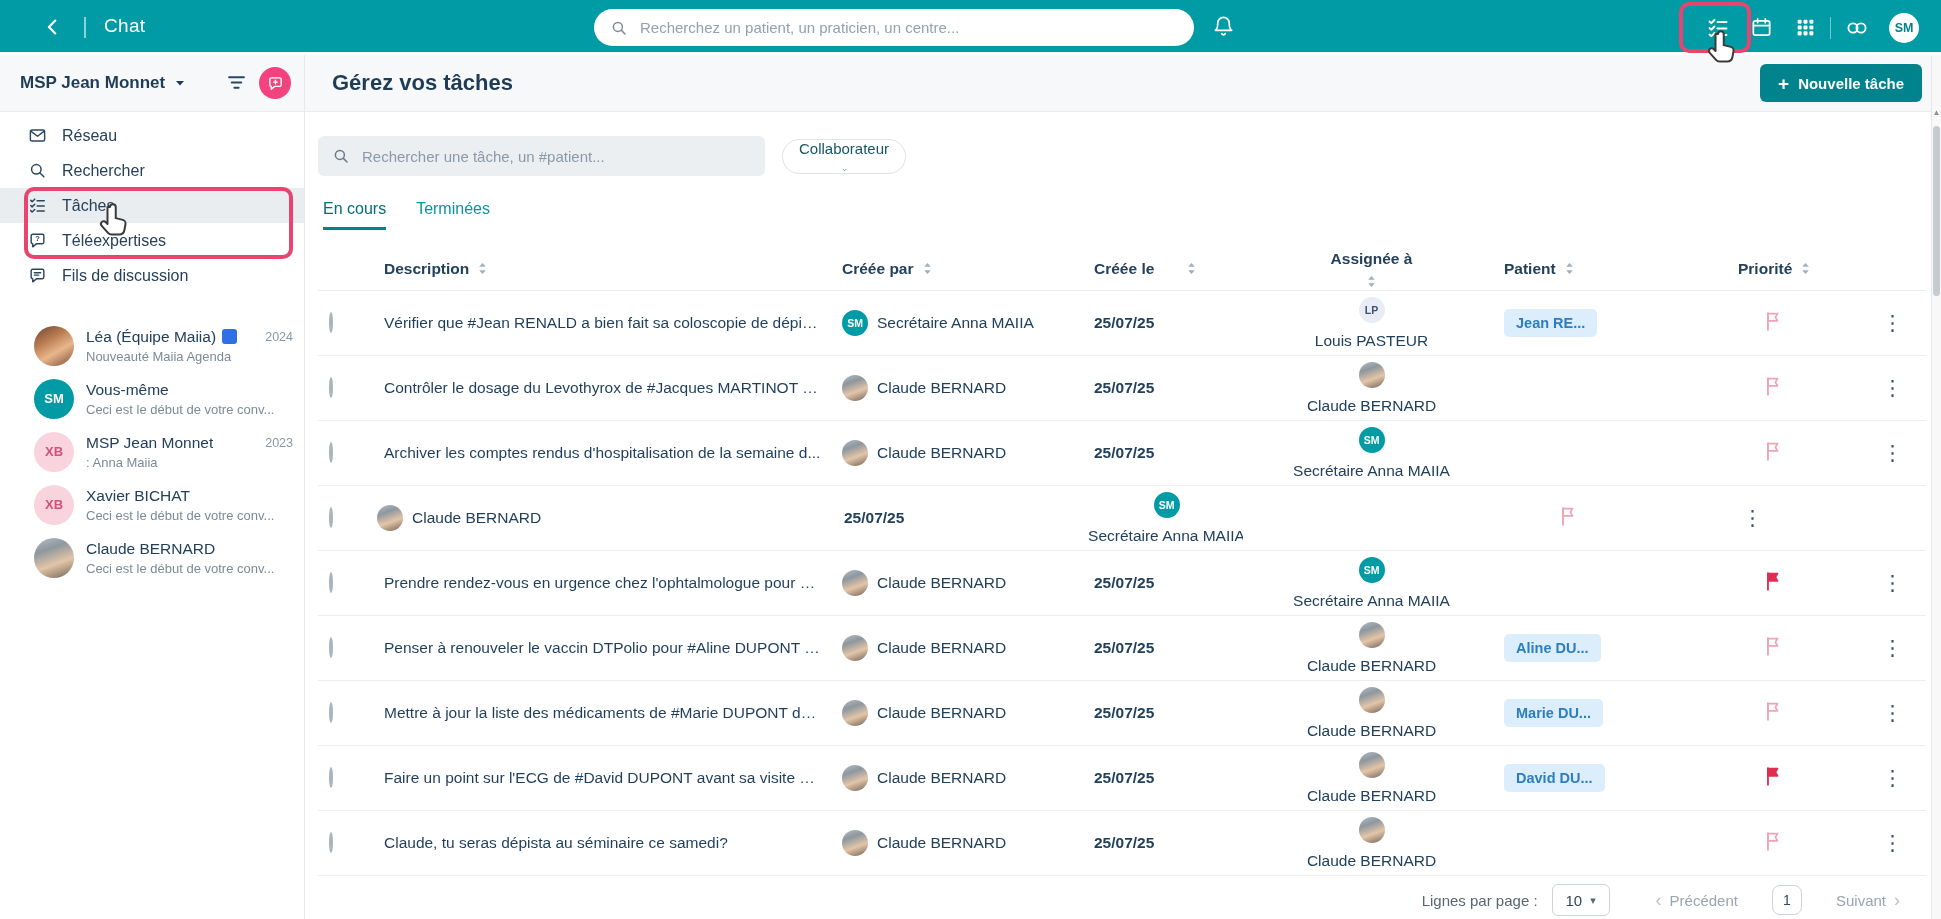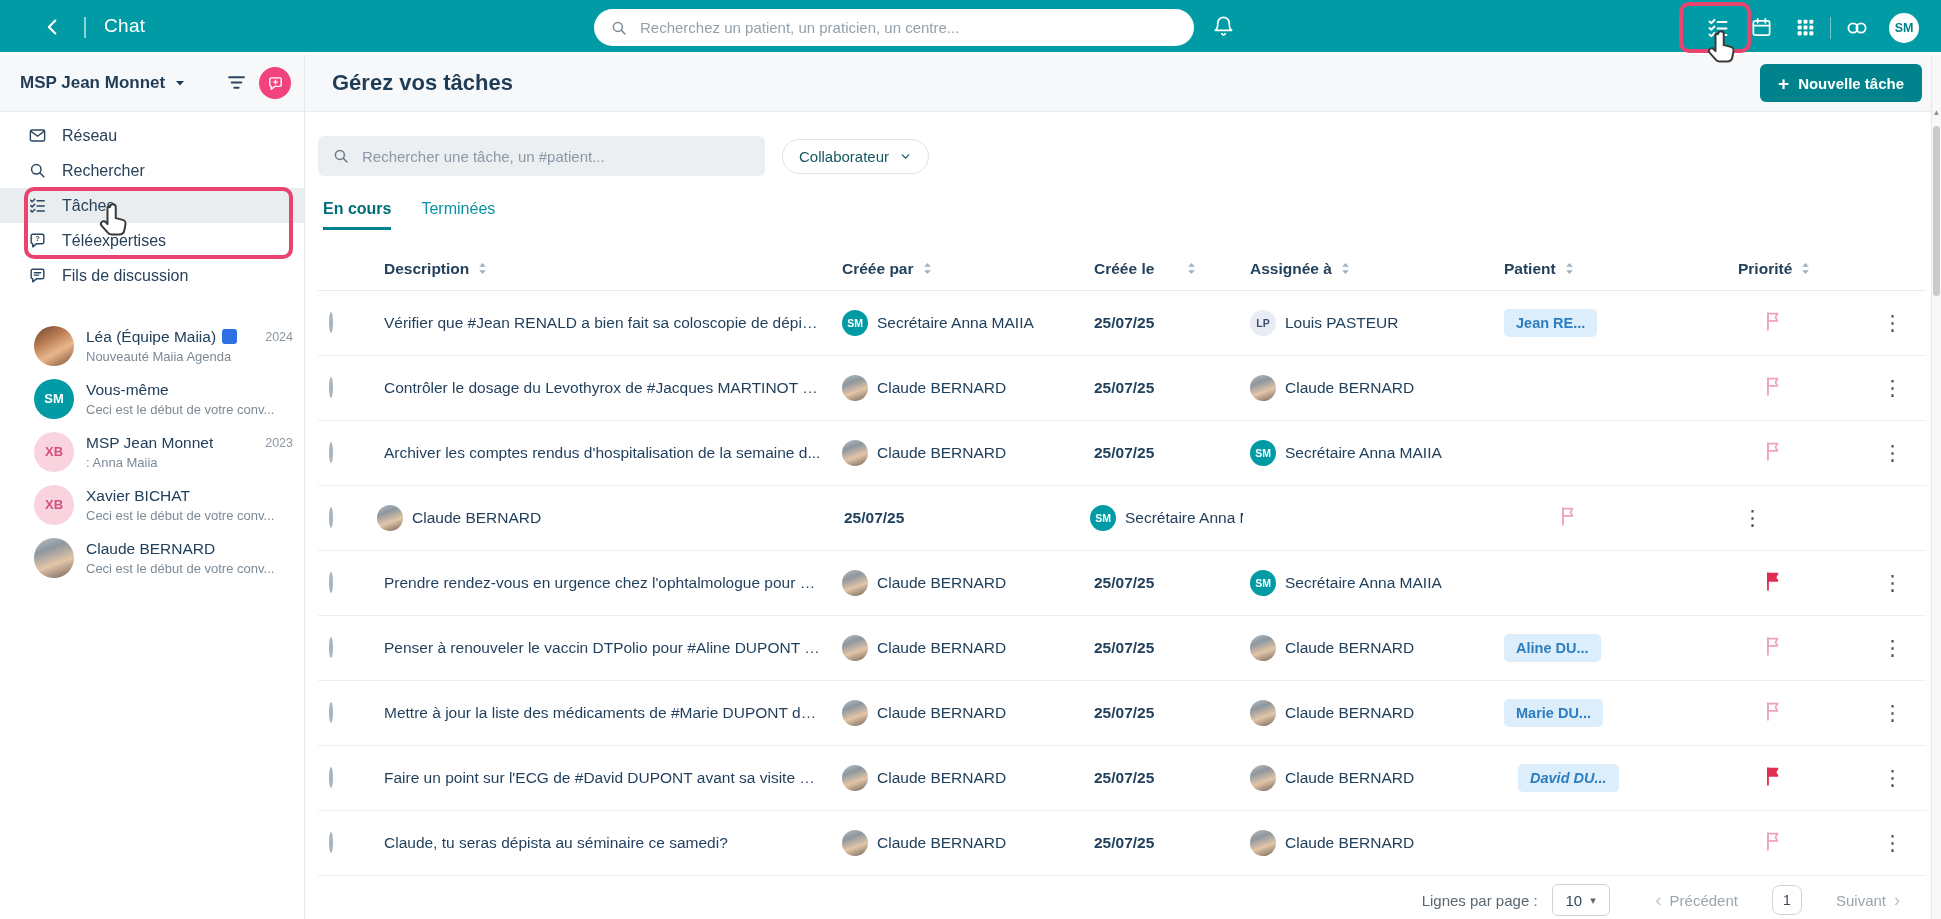--- a/index.html
+++ b/index.html
@@ -65,31 +65,31 @@
   .conv-preview { margin-top:3px; font-size:13px; color:#7c8a96; white-space:nowrap; overflow:hidden; text-overflow:ellipsis; }
 
   
   .task-search { position:absolute; left:318px; top:136px; width:447px; height:40px; background:#eceff1;
                  border-radius:6px; display:flex; align-items:center; gap:10px; padding:0 14px; }
   .task-search input { flex:1; border:none; outline:none; background:transparent; font-size:15px;
                        color:#44576a; font-family:inherit; }
   .task-search input::placeholder { color:#8a99a8; }
   .collab { position:absolute; left:782px; top:139px; height:35px; background:#fff; border:1px solid #dde3e8;
             border-radius:18px; display:flex; align-items:center; gap:10px; padding:0 16px;
-            font-size:15px; color:#155663; font-weight:500; cursor:pointer; }
+            font-size:15px; color:#155663; font-weight:500; cursor:pointer;flex-direction:column; }
   .tabs { position:absolute; left:323px; top:200px; display:flex; gap:30px; }
   .tab { font-size:16px; color:#0a93a0; padding-bottom:9px; cursor:pointer; }
-  .tab.active { color:#006d79; font-weight:bold; border-bottom:3px solid #00838d; }
+  .tab.active { color:#006d79; font-weight:normal; border-bottom:3px solid #00838d; }
 
   .table { position:absolute; left:318px; top:247px; width:1608px; }
   .thead, .trow { display:grid; grid-template-columns:50px 465px 250px 160px 250px 205px 140px 88px; align-items:center; }
   .thead { height:44px; border-bottom:1px solid #e9ecef; }
   .th { display:flex; align-items:center; gap:7px; font-size:15.5px; font-weight:bold; color:#24415c; cursor:pointer; }
   .pad-desc { padding-left:16px; } .pad-by { padding-left:9px; } .pad-date { padding-left:11px;gap:31px; }
-  .pad-assig { padding-left:7px; } .pad-pat { padding-left:11px; } .pad-prio { padding-left:8px;margin-left:32px; }
+  .pad-assig { padding-left:7px;flex-direction:column; } .pad-pat { padding-left:11px; } .pad-prio { padding-left:8px;margin-left:32px; }
   .trow { height:65px; border-bottom:1px solid #eceef1; background:#fff; }
   .check-circle { width:20px; height:20px; border:2px solid #aab4bd; border-radius:50%; margin-left:11px; cursor:pointer; background:#fff; }
   .desc-cell { font-size:15.5px; color:#1f3e5c; font-weight:500; padding:0 12px 0 16px;
                white-space:nowrap; overflow:hidden; text-overflow:ellipsis; cursor:pointer; }
   .person { display:flex; align-items:center; gap:9px; font-size:15.5px; color:#21405c;
             white-space:nowrap; overflow:hidden; }
   .av { width:26px; height:26px; border-radius:50%; flex-shrink:0; display:flex; align-items:center;
         justify-content:center; font-size:10.5px; font-weight:bold; }
   .av-sm { background:#009ba4; color:#fff; }
   .av-lp { background:#e9ecf5; color:#3c5270; }
@@ -568,21 +568,21 @@
       <div class="desc-cell">Faire un point sur l'ECG de #David DUPONT avant sa visite de d...</div>
       <div class="person pad-by">
         <span class="av av-photo"></span>
         <span>Claude BERNARD</span>
       </div>
       <div class="date-cell pad-date">25/07/25</div>
       <div class="person pad-assig">
         <span class="av av-photo"></span>
         <span>Claude BERNARD</span>
       </div>
-      <div><span class="chip" style="margin-left:25px;font-style:italic;">David DU...</span></div>
+      <div><span class="chip" style="margin-left:11px;">David DU...</span></div>
       <div>
         <span class="flag-wrap">
             <svg width="22" height="22" viewBox="0 0 24 24">
               <path d="M6.5 21.5v-18" stroke="#e02d52" stroke-width="2" stroke-linecap="round"></path>
               <path d="M6.5 4h10.5l-2.4 3.9 2.4 3.9H6.5z" fill="#e02d52" stroke="#e02d52" stroke-width="1.8" stroke-linejoin="round"></path>
             </svg>
           </span>
       </div>
       <div><span class="dots">⋮</span></div>
     </div>

